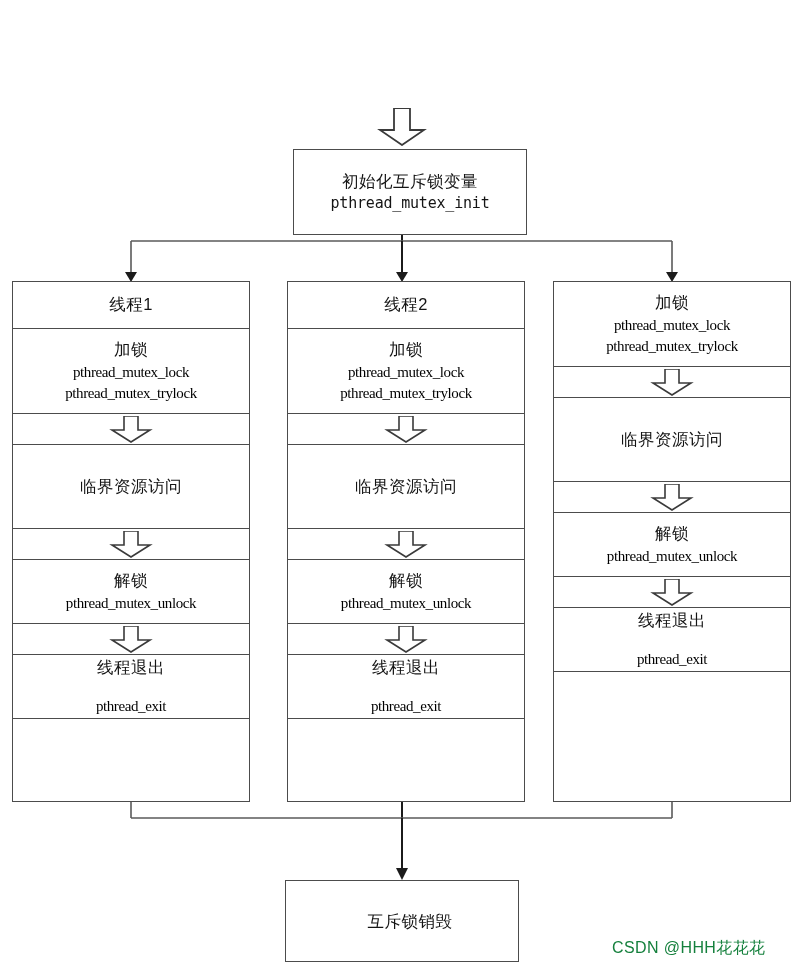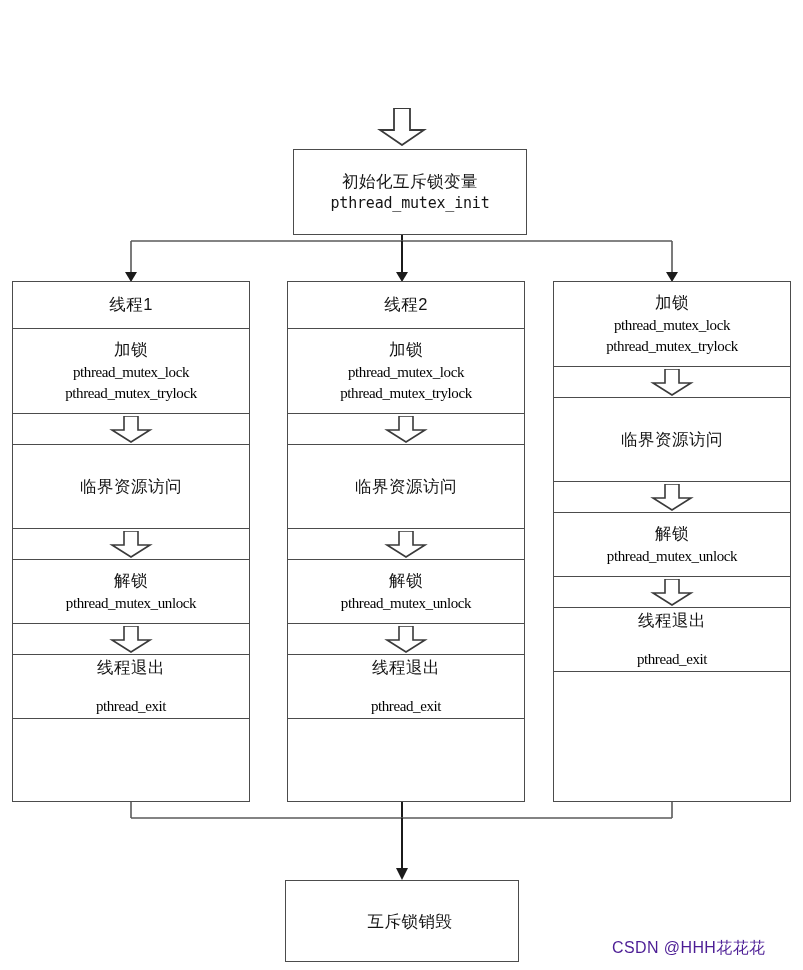--- a/index.html
+++ b/index.html
@@ -125,21 +125,21 @@
     pointer-events: none;
   }
 
   
   #watermark {
     position: absolute;
     left: 612px;
     top: 938px;
     font-family: "Liberation Sans", "DejaVu Sans", sans-serif;
     font-size: 16px;
-    color: #4c1d95;
+    color: #15803d;
     letter-spacing: 0.4px;
     white-space: nowrap;
   }
 </style>
 </head>
 <body>
 
 <div class="canvas">
 
   <svg id="connectors" viewBox="0 0 803 970" width="803" height="970">

